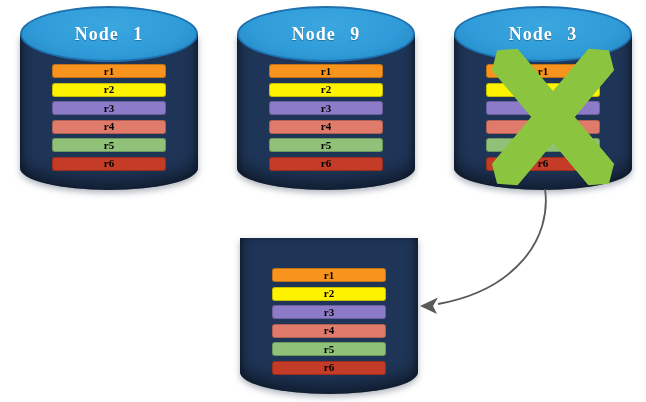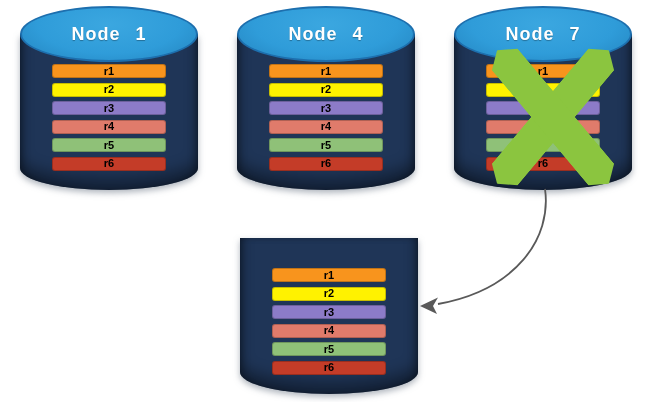--- a/index.html
+++ b/index.html
@@ -1,18 +1,18 @@
 <!DOCTYPE html>
 <html style="--cyl-body: #1F3557; --cyl-top: #2F9CD9; --x-color: #8BC53F;"><head>
 <meta charset="utf-8">
 <style>
   html,body{margin:0;padding:0;background:#ffffff;}
   #canvas{
     position:relative;width:646px;height:402px;background:#ffffff;overflow:hidden;
-    font-family:Liberation Sans, sans-serif;
+    font-family:Liberation Serif, serif;
   }
   .cylinder{position:absolute;width:178px;height:184px;}
   .cyl-body{
     position:absolute;left:0;right:0;top:28px;bottom:0;
     background:var(--cyl-body,#1F3557);
     border-radius:0 0 89px 89px / 0 0 22px 22px;
     box-shadow:0 3px 6px rgba(110,120,135,.55),
                inset 0 -12px 14px rgba(0,0,0,.35),
                inset 5px 0 8px -4px rgba(0,0,0,.45),
                inset -5px 0 8px -4px rgba(0,0,0,.45);
@@ -65,36 +65,36 @@
       <div class="row" style="background: rgb(140, 123, 200);">r3</div>
       <div class="row" style="background: rgb(224, 123, 107);">r4</div>
       <div class="row" style="background: rgb(143, 193, 120);">r5</div>
       <div class="row" style="background: rgb(196, 60, 40);">r6</div>
     </div>
   </div>
 
   <div class="cylinder" style="left:237px;top:6px;">
     <div class="cyl-body"></div>
     <div class="cyl-top">
-      <span class="node-label">Node 4</span>
+      <span class="node-label">Node 9</span>
     </div>
     <div class="rows">
       <div class="row" style="background: rgb(248, 148, 29);">r1</div>
       <div class="row" style="background: rgb(255, 242, 0);">r2</div>
       <div class="row" style="background: rgb(140, 123, 200);">r3</div>
       <div class="row" style="background: rgb(224, 123, 107);">r4</div>
       <div class="row" style="background: rgb(143, 193, 120);">r5</div>
       <div class="row" style="background: rgb(196, 60, 40);">r6</div>
     </div>
   </div>
 
   <div class="cylinder" style="left:454px;top:6px;">
     <div class="cyl-body"></div>
     <div class="cyl-top">
-      <span class="node-label">Node 7</span>
+      <span class="node-label">Node 3</span>
     </div>
     <div class="rows">
       <div class="row" style="background: rgb(248, 148, 29);">r1</div>
       <div class="row" style="background: rgb(255, 242, 0);">r2</div>
       <div class="row" style="background: rgb(140, 123, 200);">r3</div>
       <div class="row" style="background: rgb(224, 123, 107);">r4</div>
       <div class="row" style="background: rgb(143, 193, 120);">r5</div>
       <div class="row" style="background: rgb(196, 60, 40);">r6</div>
     </div>
     <div class="x-mark">

